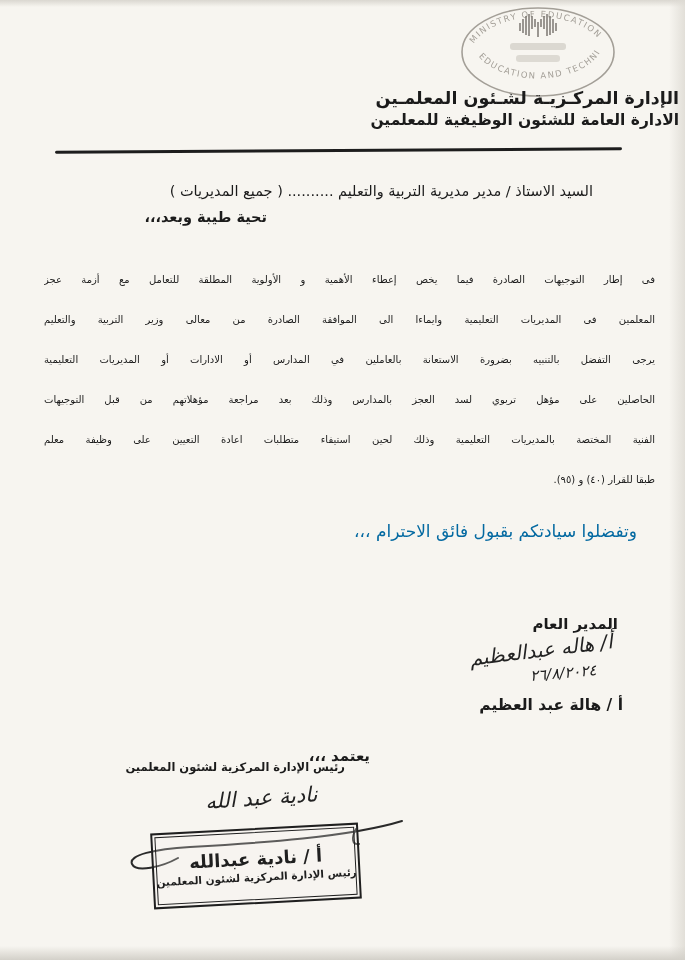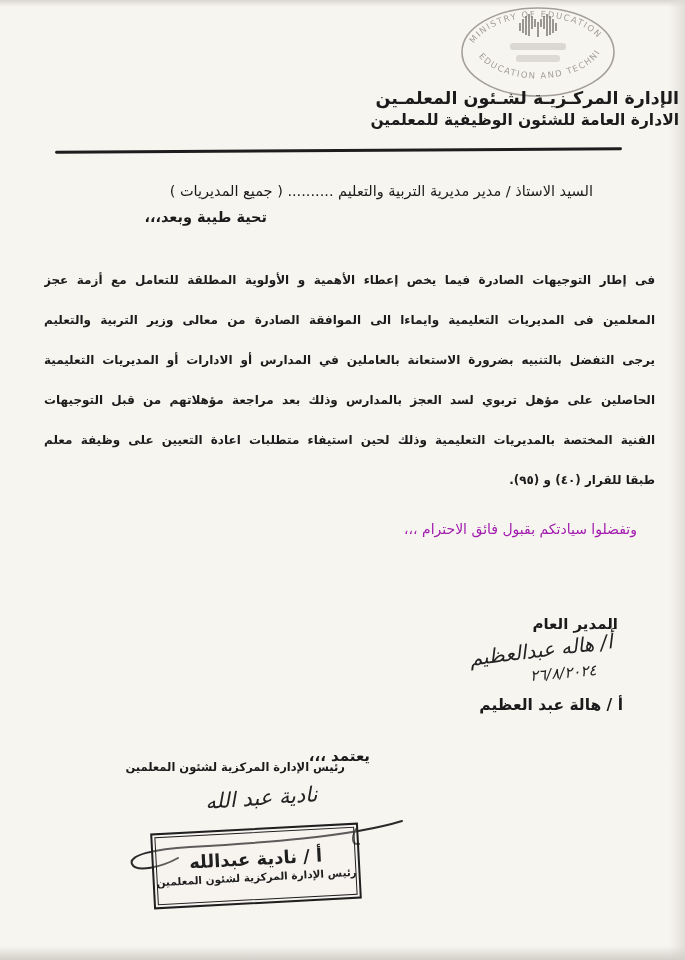--- a/index.html
+++ b/index.html
@@ -25,26 +25,26 @@
 
   .rule{position:absolute;left:55px;top:149px;width:567px;height:3px;
     background:#1d1d1d;transform:rotate(-.35deg);border-radius:2px;}
 
   .addr-1{position:absolute;right:92px;top:183px;font-size:14.5px;font-weight:normal;}
   .addr-2{position:absolute;right:418px;top:209px;font-size:14.5px;font-weight:bold;margin-left:17px;}
 
   .body-block{position:absolute;left:44px;top:260px;width:611px;}
   .bline{
     height:40px;line-height:40px;overflow:hidden;
-    font-size:12px;font-weight:bold;direction:rtl;
+    font-size:10px;font-weight:normal;direction:rtl;
     text-align:justify;text-align-last:justify;text-justify:inter-word;
   }
   .bline.last{text-align:center;text-align-last:right;}
 
-  .closing{position:absolute;right:48px;top:521px;font-size:14px;color:#a21caf;}
+  .closing{position:absolute;right:48px;top:521px;font-size:17px;color:#0369a1;}
 
   .sig-title{position:absolute;right:67px;top:615px;font-size:15px;font-weight:bold;text-align:center;}
   .hand{font-style:italic;color:#222;}
   .sig-hand-name{position:absolute;right:72px;top:638px;font-size:20px;
     transform:rotate(-7deg);letter-spacing:1px;}
   .sig-hand-date{position:absolute;right:88px;top:664px;font-size:15px;
     transform:rotate(-5deg);letter-spacing:2px;}
   .sig-printed{position:absolute;right:62px;top:684px;font-size:15.5px;font-weight:bold;margin-top:12px;}
 
   .approve-word{position:absolute;right:315px;top:727px;font-size:15px;font-weight:bold;margin-top:20px;}

